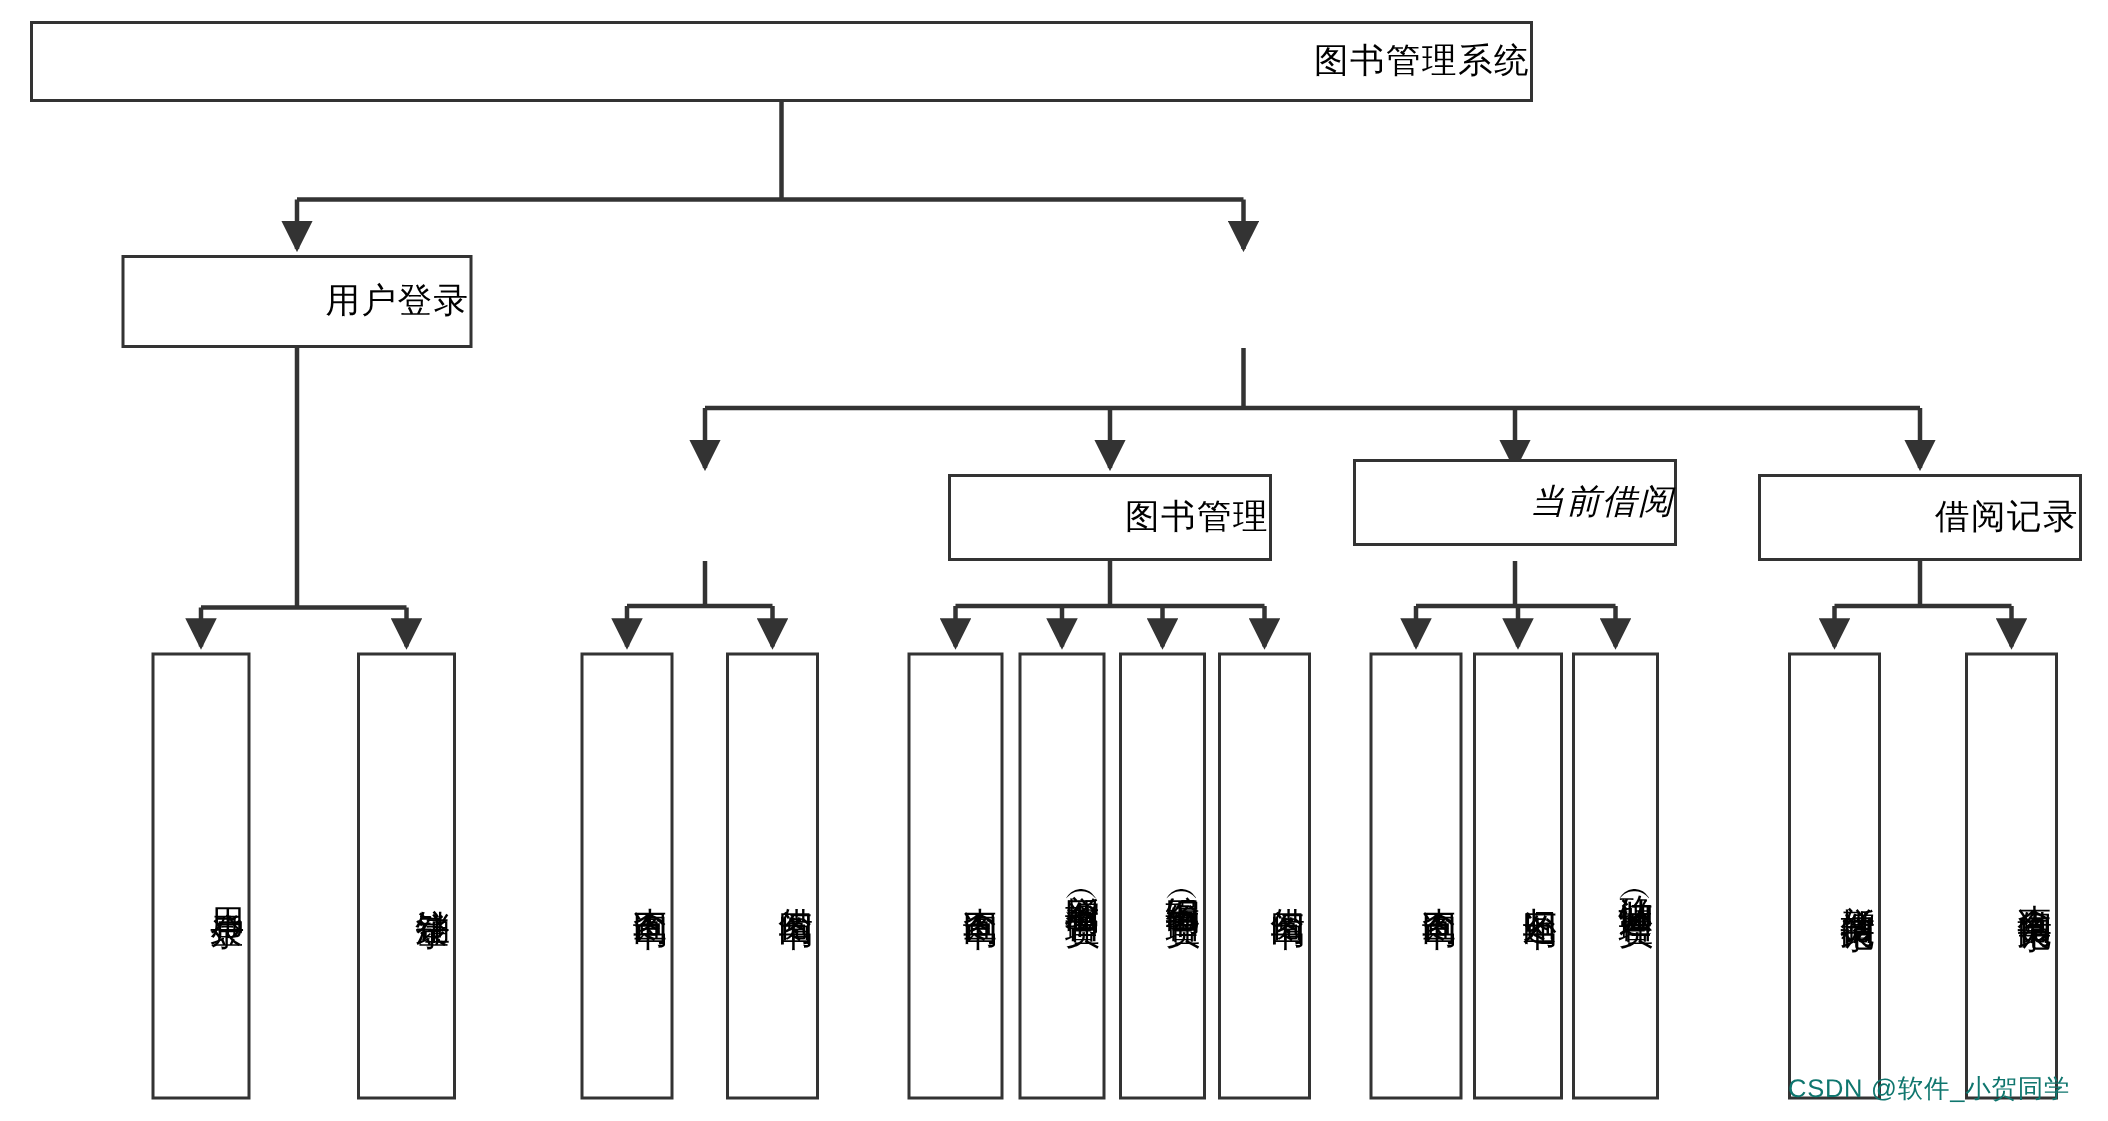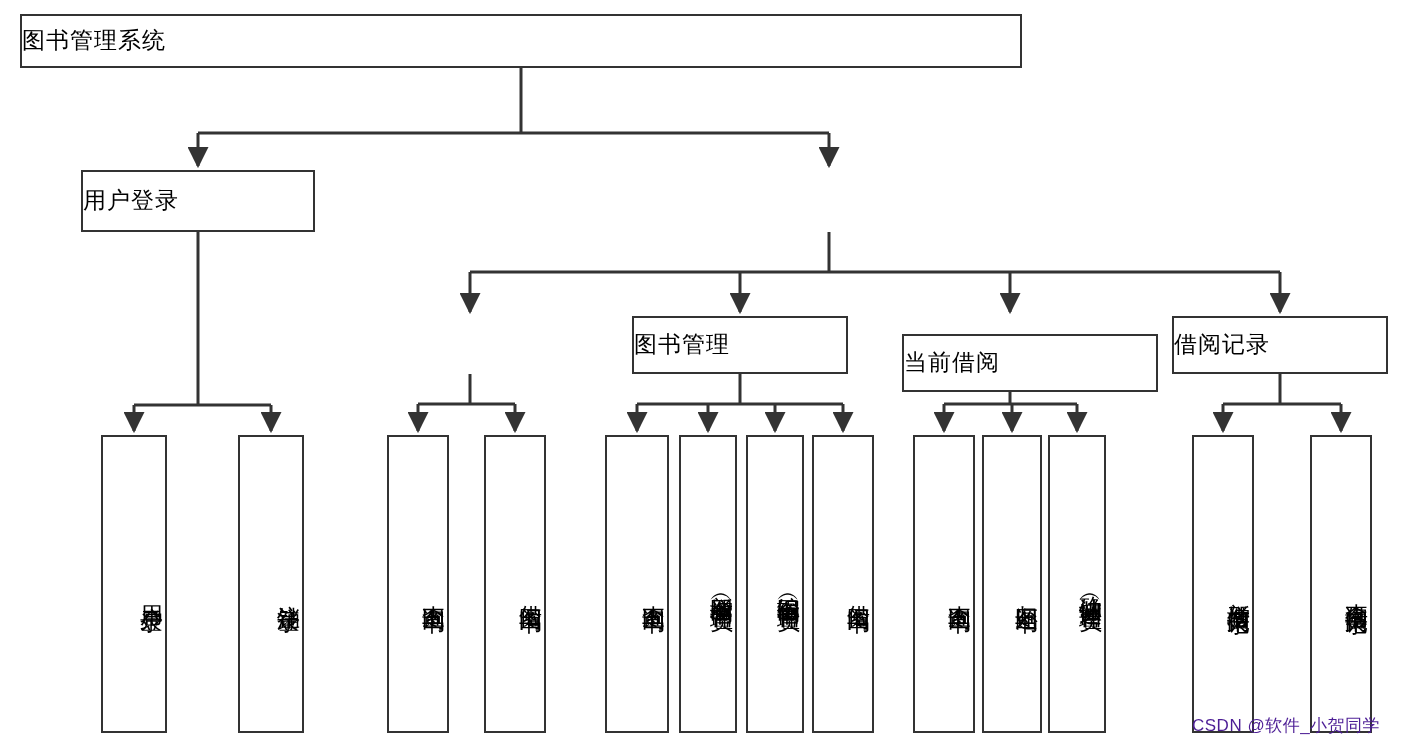--- a/index.html
+++ b/index.html
@@ -26,21 +26,21 @@
     height: 747px;
     pointer-events: none;
   }
   .node {
     position: absolute;
     box-sizing: border-box;
     background: #ffffff;
     border: 2.5px solid #333333;
     display: flex;
     align-items: center;
-    justify-content: flex-start;
+    justify-content: flex-end;
     color: #000000;
     z-index: 2;
   }
   .node.h-node {
     font-size: 23px;
     letter-spacing: 1px;
     line-height: 1.2;
   }
   .node.root {
     font-size: 23px;
@@ -58,21 +58,21 @@
     writing-mode: vertical-rl;
     text-orientation: upright;
     display: block;
     line-height: 1.18;
   }
   .watermark {
     position: absolute;
     left: 1192px;
     top: 714px;
     font-size: 17px;
-    color: #4c1d95;
+    color: #0f766e;
     white-space: nowrap;
     z-index: 5;
     letter-spacing: 0.5px;
   }
 </style>
 </head>
 <body>
 
 <div id="canvas">
 
@@ -133,21 +133,21 @@
     <span>图书管理系统</span>
   </div>
 
   <div class="node h-node" style="left:81px; top:170px; width:234px; height:62px;">
     <span>用户登录</span>
   </div>
 
   <div class="node h-node" style="left:632px; top:316px; width:216px; height:58px;">
     <span>图书管理</span>
   </div>
-  <div class="node h-node" style="left:902px; top:334px; width:256px; height:58px;">
+  <div class="node h-node" style="left:902px; top:306px; width:216px; height:58px;font-style:italic;">
     <span>当前借阅</span>
   </div>
   <div class="node h-node" style="left:1172px; top:316px; width:216px; height:58px;">
     <span>借阅记录</span>
   </div>
 
   <div class="node v-node" style="left:101px; top:435px; width:66px; height:298px;">
     <span class="vtext">用户登录</span>
   </div>
   <div class="node v-node" style="left:238px; top:435px; width:66px; height:298px;">

